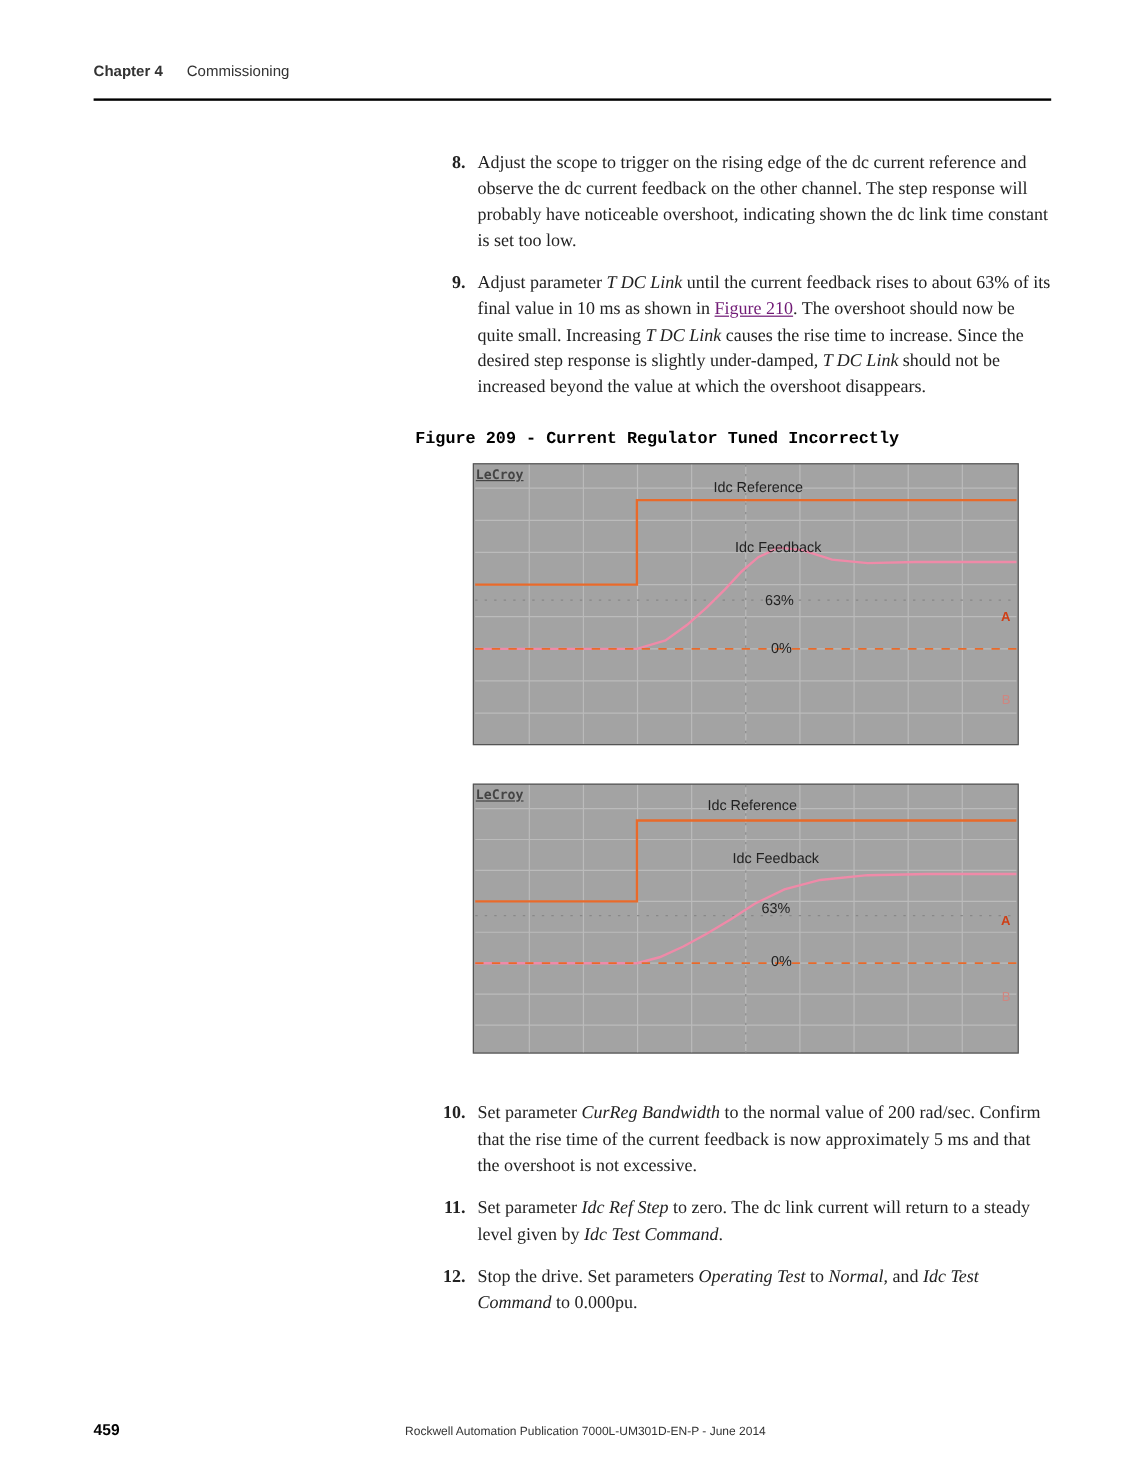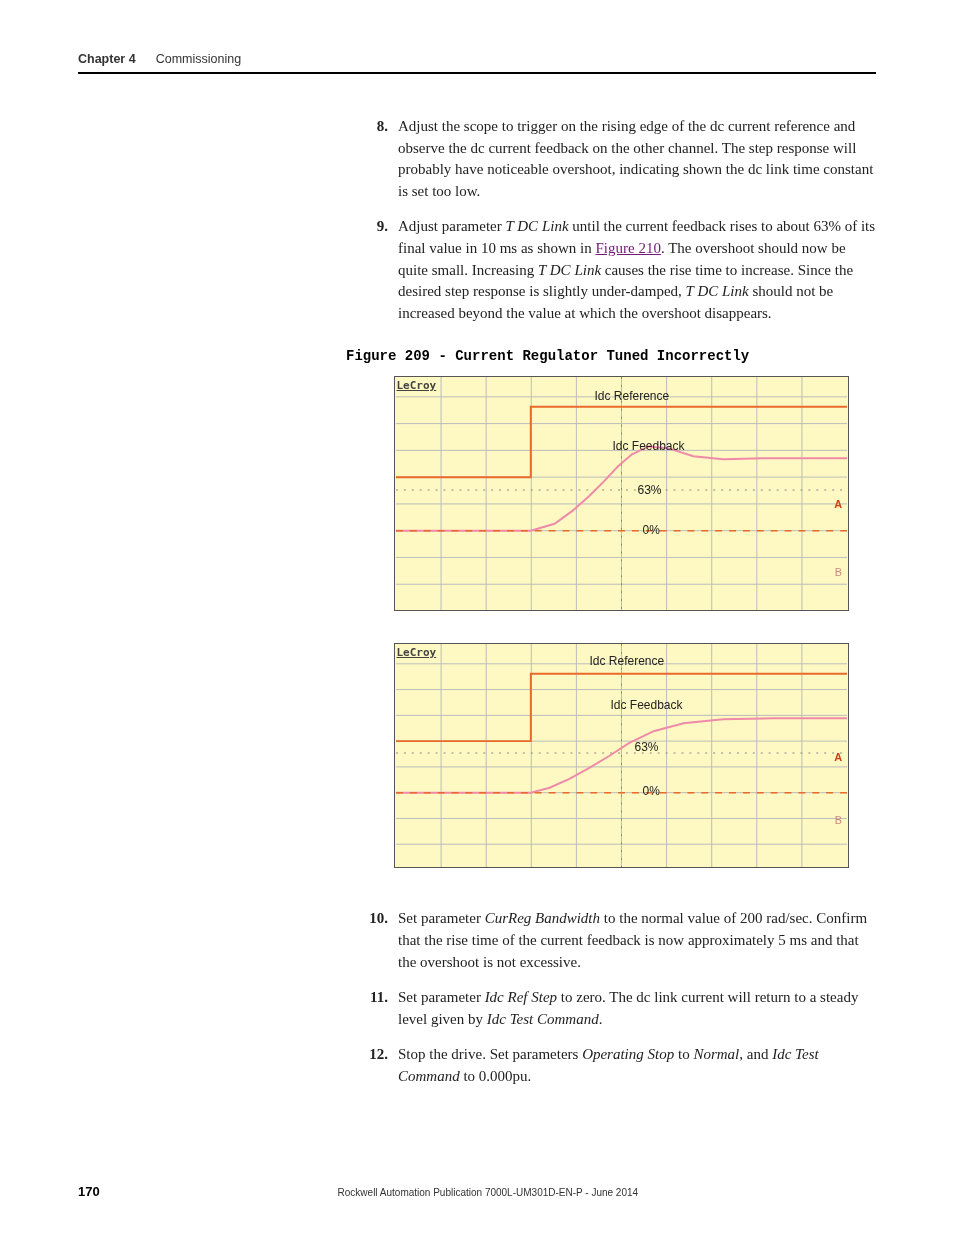--- a/index.html
+++ b/index.html
@@ -20,21 +20,21 @@
     padding: 52px 78px 40px 78px;
   }
   .header-row {
     display: flex;
     align-items: baseline;
     gap: 20px;
     font-family: Arial, Helvetica, sans-serif;
     font-size: 12.5px;
     color: #333;
     border-bottom: 2px solid #000;
-    padding-bottom: 6px;
+    padding-bottom: 16px;
     margin-bottom: 42px;
   }
   .header-chapter { font-weight: 700; }
   .header-title { font-weight: 400; }
 
   .content {
     margin-left: 288px;
   }
 
   ol.steps {
@@ -70,21 +70,21 @@
   }
 
   .scope {
     position: relative;
     width: 455px;
     height: 235px;
     border: 1px solid #555;
     margin: 0 auto 32px auto;
     font-family: Arial, Helvetica, sans-serif;
     font-size: 12px;
-    background: #fef9c3;
+    background: #a3a3a3;
     box-sizing: border-box;
   }
   .scope .brand {
     position: absolute;
     top: 2px; left: 2px;
     font-family: monospace;
     font-size: 11px;
     font-weight: 700;
     text-decoration: underline;
     color: #444;
@@ -242,25 +242,25 @@
       </li>
       <li>
         <span class="num">11.</span>
         <span class="txt">
           <span>Set parameter </span><span class="ital">Idc Ref Step</span><span> to zero. The dc link current will return to a steady level given by </span><span class="ital">Idc Test Command</span><span>.</span>
         </span>
       </li>
       <li>
         <span class="num">12.</span>
         <span class="txt">
-          <span>Stop the drive. Set parameters </span><span class="ital">Operating Stop</span><span> to </span><span class="ital">Normal</span><span>, and </span><span class="ital">Idc Test Command</span><span> to 0.000pu.</span>
+          <span>Stop the drive. Set parameters </span><span class="ital">Operating Test</span><span> to </span><span class="ital">Normal</span><span>, and </span><span class="ital">Idc Test Command</span><span> to 0.000pu.</span>
         </span>
       </li>
     </ol>
 
   </div>
 
   <div class="footer">
-    <span class="pnum">170</span>
+    <span class="pnum">459</span>
     <span class="pub">Rockwell Automation Publication 7000L-UM301D-EN-P - June 2014</span>
   </div>
 
 </div>
 
 </body></html>

